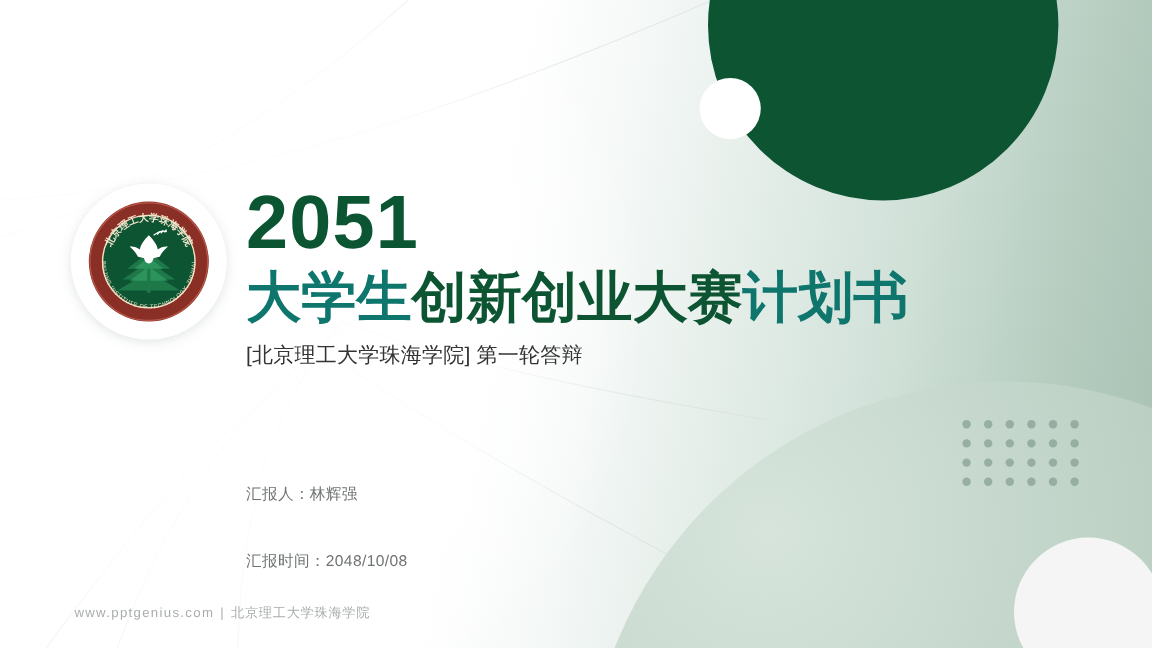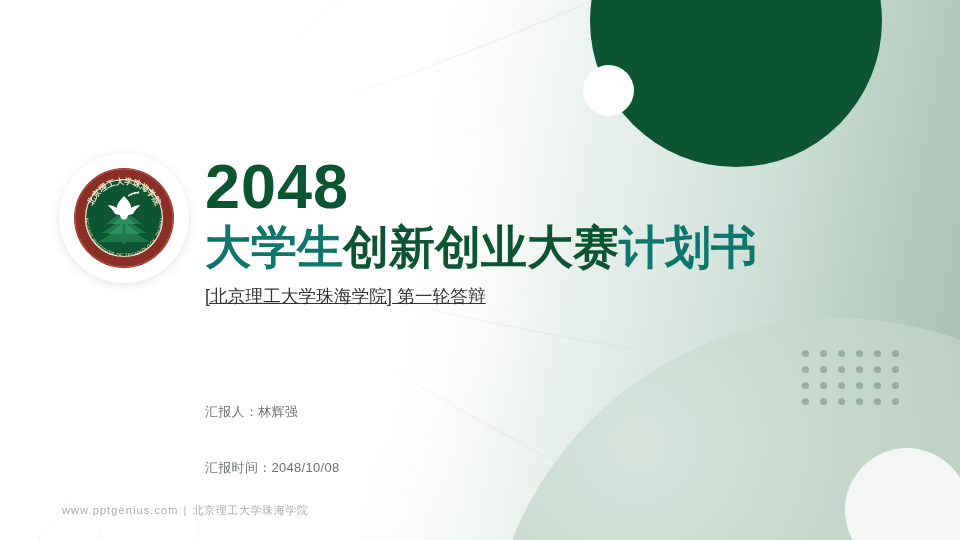--- a/index.html
+++ b/index.html
@@ -159,21 +159,20 @@
     margin: 4px 0 0 0;
     white-space: nowrap;
   }
   .headline .dark { color: #0f766e; font-family: Liberation Serif, serif; }
   .headline .green { color: #0d5433; margin-top: 27px; }
   .subline {
     font-size: 17.5px;
     color: #333333;
     margin: 10px 0 0 0;
     letter-spacing: .2px;
-    text-decoration: underline;
   }
   .meta {
     position: absolute;
     left: 205px;
     top: 368px;
     font-size: 13px;
     line-height: 1.85;
     color: #6f7470;
     letter-spacing: .3px;
   }
@@ -286,21 +285,21 @@
       <g stroke="#ffffff" stroke-width="1.1" fill="none">
         <path d="M56 30 C 60 27 64 26 67 27"></path>
         <path d="M59 29.4 l2 -2.4"></path>
         <path d="M62 28.4 l2 -2.4"></path>
         <path d="M65 27.6 l1.8 -2.2"></path>
       </g>
     </svg>
   </div>
 
   <div class="text-block">
-    <div class="year">2048</div>
+    <div class="year">2051</div>
     <div class="headline">
       <span class="dark">大学生</span><span class="green">创新创业大赛</span><span class="dark">计划书</span>
     </div>
     <div class="subline">[北京理工大学珠海学院] 第一轮答辩</div>
   </div>
 
   <div class="meta">
     <div>汇报人：林辉强</div>
     <div>汇报时间：2048/10/08</div>
   </div>

